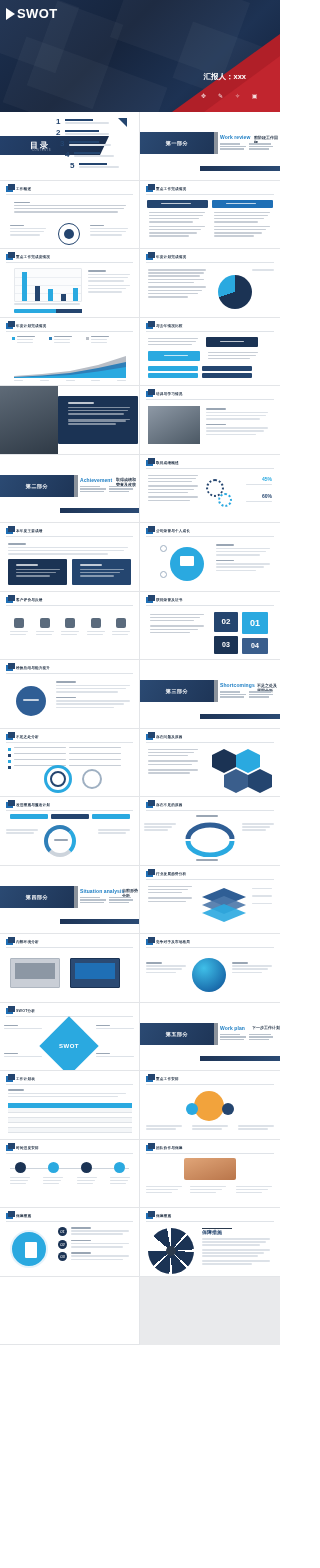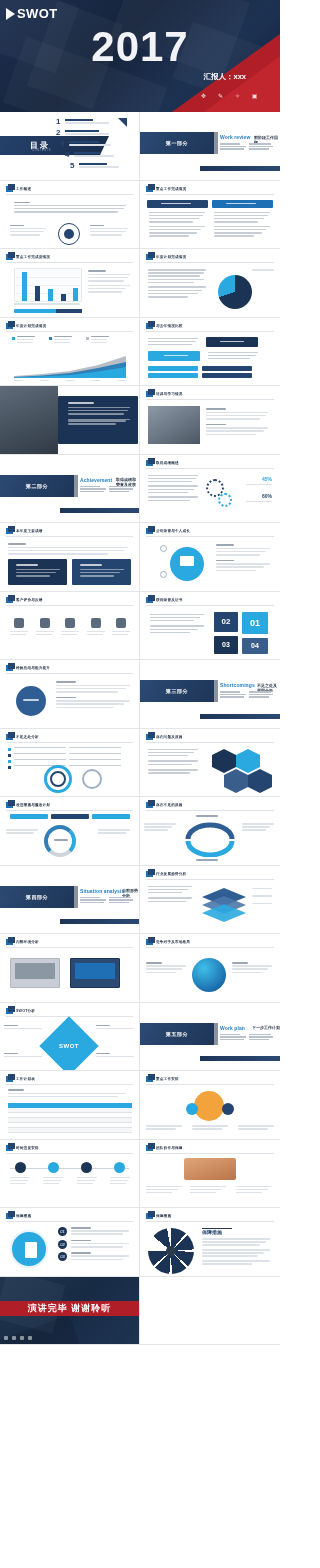--- a/index.html
+++ b/index.html
@@ -176,21 +176,20 @@
   <div class="poly p4"></div>
   <div class="poly p5"></div>
   <div class="redwedge"></div>
   <div class="redwedge2"></div>
 
   <div class="logo">
     <span class="tri"></span>
     <span>SWOT</span>
   </div>
 
-  <div class="cover-year">2017</div>
   <div class="cover-reporter">汇报人：xxx</div>
   <div class="cover-icons">
     <span>✥</span>
     <span>✎</span>
     <span>✧</span>
     <span>▣</span>
   </div>
 </div>
 
 <div class="grid">
@@ -1038,29 +1037,16 @@
         <div class="ln lt" style="width:64px"></div>
         <div class="ln lt" style="width:58px"></div>
       <div class="ln lt" style="width:68px;margin-top:3px"></div>
         <div class="ln lt" style="width:62px"></div>
         <div class="ln lt" style="width:56px"></div>
       <div class="ln lt" style="width:68px;margin-top:3px"></div>
         <div class="ln lt" style="width:50px"></div>
     </div>
   </div>
 
-  <div class="slide closing">
-    <div class="poly" style="left:-10px;top:-5px;width:60px;height:50px;background:rgba(255,255,255,.04);transform:rotate(15deg)"></div>
-    <div class="poly" style="left:60px;top:30px;width:80px;height:50px;background:rgba(0,0,0,.12);transform:rotate(-20deg)"></div>
-    <div class="redband">
-      <span>演讲完毕 谢谢聆听</span>
-    </div>
-    <div class="ic">
-      <i></i>
-      <i></i>
-      <i></i>
-      <i></i>
-    </div>
-  </div>
 
   <div class="slide blank"></div>
 
 </div>
 
 </body></html>

